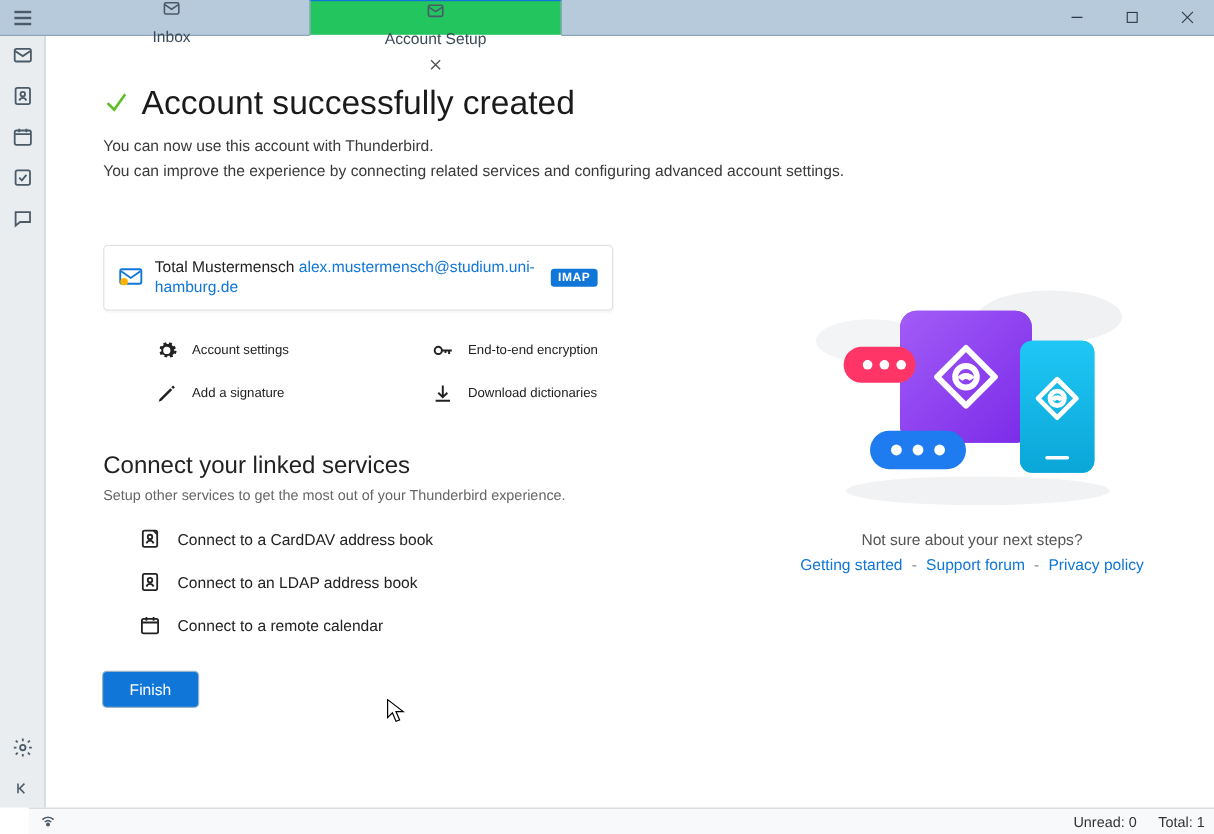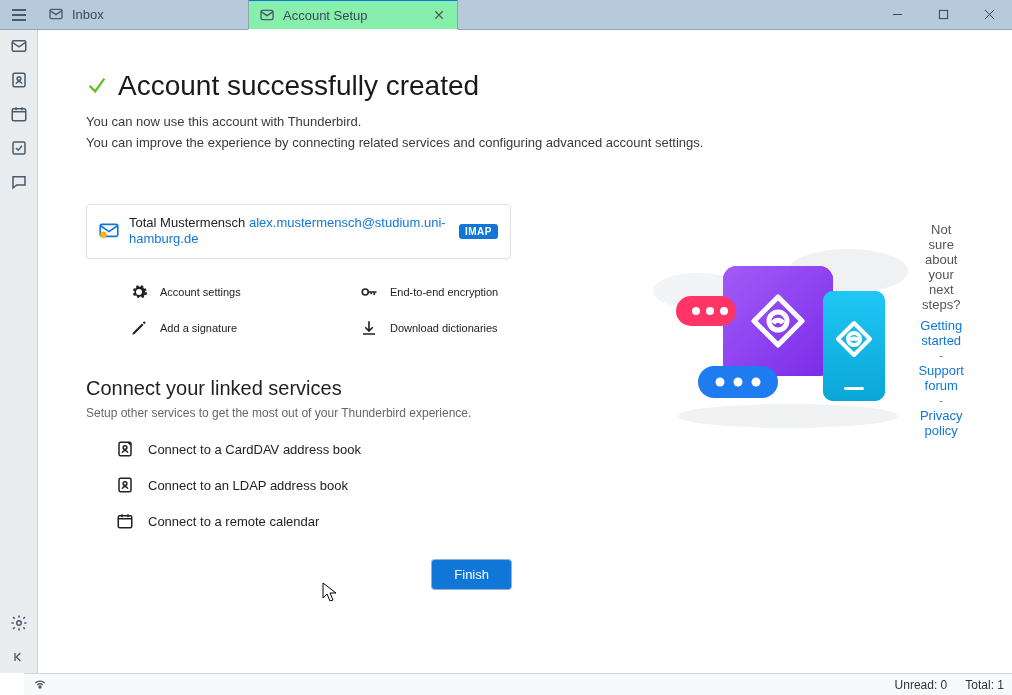--- a/index.html
+++ b/index.html
@@ -10,26 +10,26 @@
   .titlebar {
     height:30px; background:#b6cadb; display:flex; align-items:stretch; position:relative;
     border-bottom:1px solid #8ea5b8;
   }
   .titlebar-left { width:38px; display:flex; align-items:center; justify-content:center; }
   .spaces-toggle { width:22px; height:22px; display:flex; flex-direction:column; justify-content:center; gap:3px; align-items:center; }
   .spaces-toggle span { display:block; width:14px; height:2px; background:#4a5a68; }
   .tabs { display:flex; align-items:flex-end; }
   .tab {
     height:30px; min-width:210px; display:flex; align-items:center; padding:0 10px;
-    gap:8px; color:#3a4a58; position:relative;
+    gap:8px; color:#3a4a58; position:relative;flex-direction:column;
   }
   .tab.inactive { background:transparent; }
   .tab.active {
-    background:#86efac; border-top:2px solid #1076d8; border-left:1px solid #8ea5b8; border-right:1px solid #8ea5b8;
-    border-bottom:1px solid #fff; margin-bottom:-1px; height:31px;
+    background:#22c55e; border-top:2px solid #1076d8; border-left:1px solid #8ea5b8; border-right:1px solid #8ea5b8;
+    border-bottom:1px solid #fff; margin-bottom:-1px; height:31px;margin-left:10px;
   }
   .tab .tab-icon { width:16px; height:16px; flex:0 0 16px; color:#4a5a68; }
   .tab .tab-label { flex:1; font-size:13px; }
   .tab .tab-close { width:16px; height:16px; display:flex; align-items:center; justify-content:center; color:#555; font-size:14px; }
   .window-controls { margin-left:auto; display:flex; }
   .win-btn { width:46px; display:flex; align-items:center; justify-content:center; color:#2a3a48; }
   .win-btn svg { width:11px; height:11px; }
 
   
   .body-row { flex:1; display:flex; min-height:0; }
@@ -43,21 +43,21 @@
 
   
   .headline { display:flex; align-items:center; gap:10px; margin-bottom:10px; }
   .check { color:#5fbf2a; }
   h1 { font-weight:300; font-size:28px; color:#1a1a1a; margin:0; }
   .intro { color:#3a3a3a; line-height:1.6; margin-bottom:50px; }
 
   
   .cols { display:flex; gap:60px; align-items:flex-start; }
   .left { width:510px; }
-  .right { flex:1; display:flex; flex-direction:row; align-items:center; }
+  .right { flex:1; display:flex; flex-direction:column; align-items:center; }
 
   
   .account-card {
     border:1px solid #dfe3e7; border-radius:4px; padding:10px 12px; display:flex; align-items:center; gap:10px;
     background:#fff; box-shadow:0 1px 1px rgba(0,0,0,0.03); width:425px;
   }
   .account-text { flex:1; font-size:13px; line-height:1.3; }
   .account-text .name { color:#222; }
   .account-text .email { color:#1076d8; }
   .imap-badge { background:#1076d8; color:#fff; font-size:10px; font-weight:700; padding:2px 6px; border-radius:3px; letter-spacing:0.5px; }
@@ -69,21 +69,21 @@
   .setting-link { display:flex; align-items:center; gap:12px; color:#222; font-size:11px; }
   .setting-link .ic { width:18px; height:18px; flex:0 0 18px; color:#222; }
 
   
   h2 { font-weight:400; font-size:20px; color:#222; margin:0 0 6px 0; }
   .sub { color:#666; font-size:12px; margin-bottom:20px; }
   .service-list { margin-left:30px; display:flex; flex-direction:column; gap:18px; }
   .service-link { display:flex; align-items:center; gap:14px; color:#222; font-size:13px; }
   .service-link .ic { width:18px; height:18px; flex:0 0 18px; color:#222; }
 
-  .finish-row { margin-top:30px; display:flex; justify-content:flex-end; width:425px; position:relative; }
+  .finish-row { margin-top:30px; display:flex; justify-content:flex-start; width:425px; position:relative; }
   .finish-btn {
     background:#1076d8; color:#fff; border:none; padding:7px 22px; font-size:13px; border-radius:3px;
     box-shadow:0 0 0 1px rgba(0,60,120,0.4);
   }
   .cursor { position:absolute; left:236px; top:22px; }
 
   
   .illus { width:270px; height:200px; margin-top:20px; position:relative; }
   .help-block { text-align:center; margin-top:18px; font-size:13px; }
   .help-block .q { color:#555; margin-bottom:6px; }

